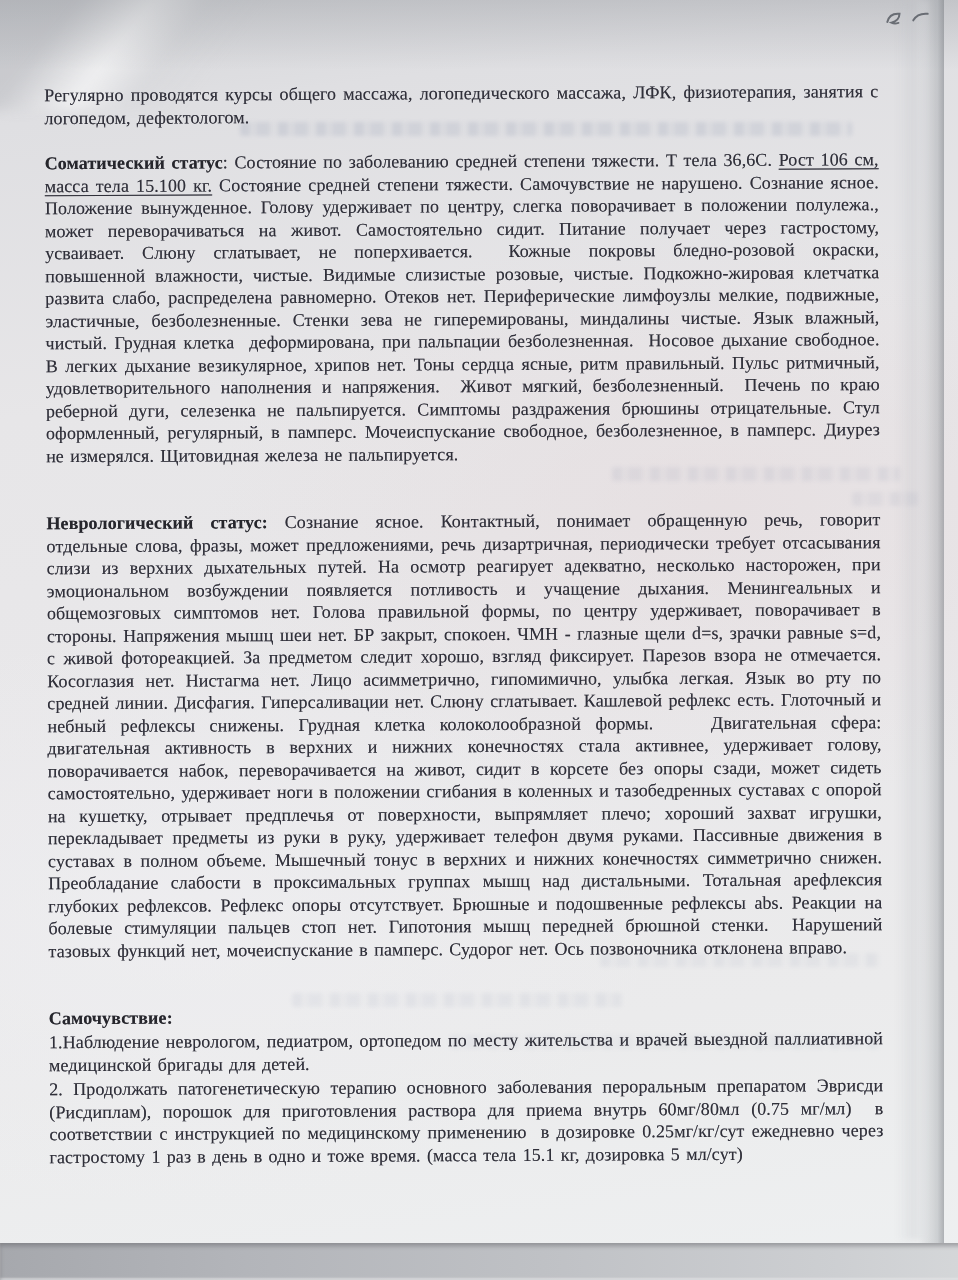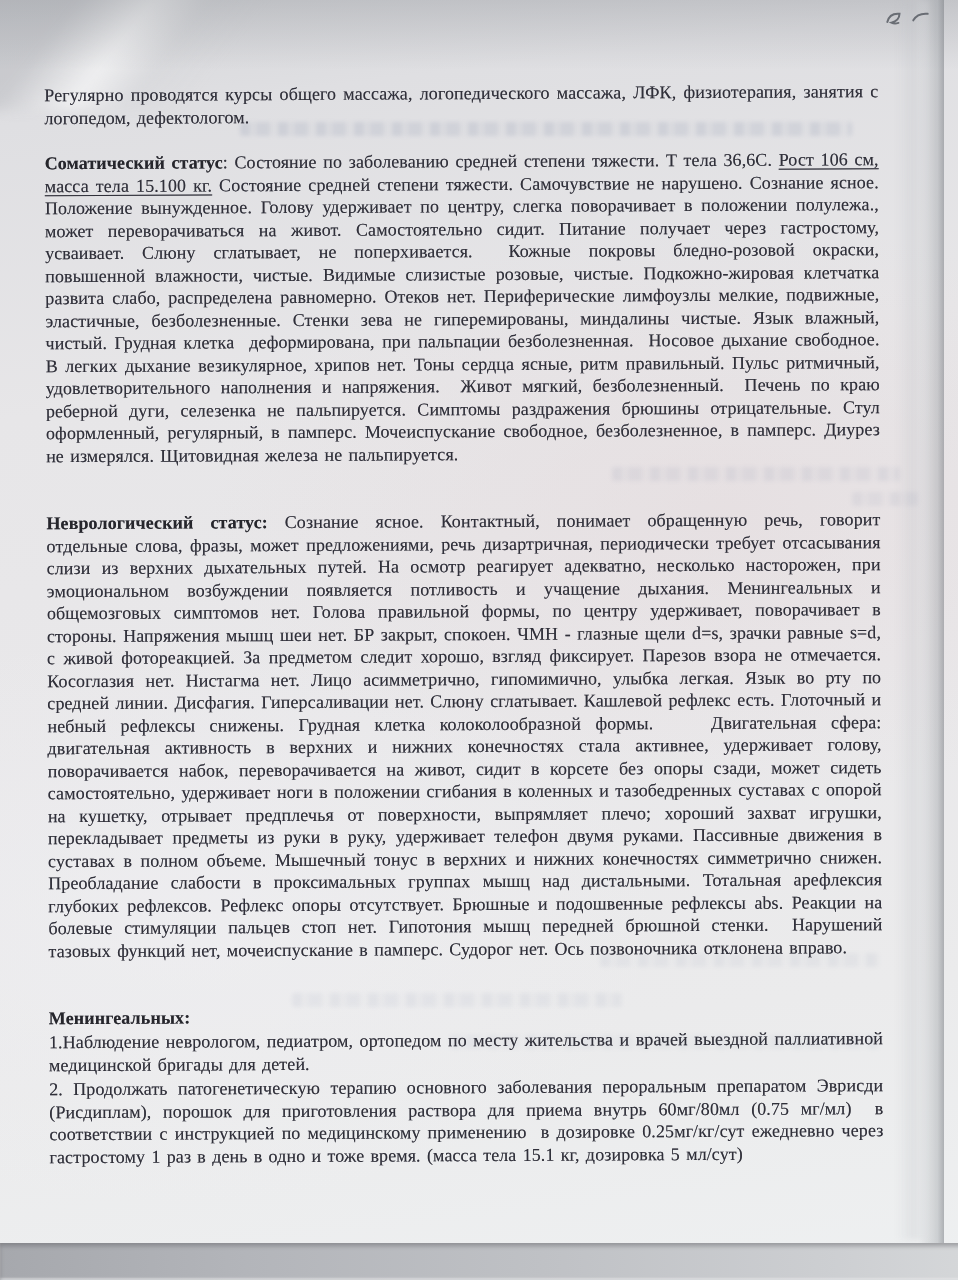--- a/index.html
+++ b/index.html
@@ -114,21 +114,21 @@
   <div class="ghost g6"></div>
 
   <div class="tilt">
 
     <p class="para p-intro">Регулярно проводятся курсы общего массажа, логопедического массажа, ЛФК, физиотерапия, занятия с логопедом, дефектологом.</p>
 
     <p class="para p-somatic"><b>Соматический статус</b><span>: Состояние по заболеванию средней степени тяжести. Т тела 36,6С. </span><span class="u">Рост 106 см, масса тела 15.100 кг.</span><span> Состояние средней степени тяжести. Самочувствие не нарушено. Сознание ясное. Положение вынужденное. Голову удерживает по центру, слегка поворачивает в положении полулежа., может переворачиваться на живот. Самостоятельно сидит. Питание получает через гастростому, усваивает. Слюну сглатывает, не поперхивается.&nbsp; Кожные покровы бледно-розовой окраски, повышенной влажности, чистые. Видимые слизистые розовые, чистые. Подкожно-жировая клетчатка развита слабо, распределена равномерно. Отеков нет. Периферические лимфоузлы мелкие, подвижные, эластичные, безболезненные. Стенки зева не гиперемированы, миндалины чистые. Язык влажный, чистый. Грудная клетка&nbsp; деформирована, при пальпации безболезненная.&nbsp; Носовое дыхание свободное. В легких дыхание везикулярное, хрипов нет. Тоны сердца ясные, ритм правильный. Пульс ритмичный, удовлетворительного наполнения и напряжения.&nbsp; Живот мягкий, безболезненный.&nbsp; Печень по краю реберной дуги, селезенка не пальпируется. Симптомы раздражения брюшины отрицательные. Стул оформленный, регулярный, в памперс. Мочеиспускание свободное, безболезненное, в памперс. Диурез не измерялся. Щитовидная железа не пальпируется.</span></p>
 
     <p class="para p-neuro"><b>Неврологический статус:</b><span> Сознание ясное. Контактный, понимает обращенную речь, говорит отдельные слова, фразы, может предложениями, речь дизартричная, периодически требует отсасывания слизи из верхних дыхательных путей. На осмотр реагирует адекватно, несколько насторожен, при эмоциональном возбуждении появляется потливость и учащение дыхания. Менингеальных и общемозговых симптомов нет. Голова правильной формы, по центру удерживает, поворачивает в стороны. Напряжения мышц шеи нет. БР закрыт, спокоен. ЧМН - глазные щели d=s, зрачки равные s=d, с живой фотореакцией. За предметом следит хорошо, взгляд фиксирует. Парезов взора не отмечается. Косоглазия нет. Нистагма нет. Лицо асимметрично, гипомимично, улыбка легкая. Язык во рту по средней линии. Дисфагия. Гиперсаливации нет. Слюну сглатывает. Кашлевой рефлекс есть. Глоточный и небный рефлексы снижены. Грудная клетка колоколообразной формы.&nbsp;&nbsp;&nbsp; Двигательная сфера: двигательная активность в верхних и нижних конечностях стала активнее, удерживает голову, поворачивается набок, переворачивается на живот, сидит в корсете без опоры сзади, может сидеть самостоятельно, удерживает ноги в положении сгибания в коленных и тазобедренных суставах с опорой на кушетку, отрывает предплечья от поверхности, выпрямляет плечо; хороший захват игрушки, перекладывает предметы из руки в руку, удерживает телефон двумя руками. Пассивные движения в суставах в полном объеме. Мышечный тонус в верхних и нижних конечностях симметрично снижен. Преобладание слабости в проксимальных группах мышц над дистальными. Тотальная арефлексия глубоких рефлексов. Рефлекс опоры отсутствует. Брюшные и подошвенные рефлексы abs. Реакции на болевые стимуляции пальцев стоп нет. Гипотония мышц передней брюшной стенки.&nbsp; Нарушений тазовых функций нет, мочеиспускание в памперс. Судорог нет. Ось позвоночника отклонена вправо.</span></p>
 
-    <p class="para p-rec-h"><b>Менингеальных:</b></p>
+    <p class="para p-rec-h"><b>Самочувствие:</b></p>
 
     <p class="para p-rec-1">1.Наблюдение неврологом, педиатром, ортопедом по месту жительства и врачей выездной паллиативной медицинской бригады для детей.</p>
 
     <p class="para p-rec-2">2. Продолжать патогенетическую терапию основного заболевания пероральным препаратом Эврисди (Рисдиплам), порошок для приготовления раствора для приема внутрь 60мг/80мл (0.75 мг/мл)&nbsp; в соответствии с инструкцией по медицинскому применению&nbsp; в дозировке 0.25мг/кг/сут ежедневно через гастростому 1 раз в день в одно и тоже время. (масса тела 15.1 кг, дозировка 5 мл/сут)</p>
 
   </div>
 
   <div class="paper-edge-shadow"></div>
   <div class="right-strip"></div>
   <div class="bottom-strip"></div>

